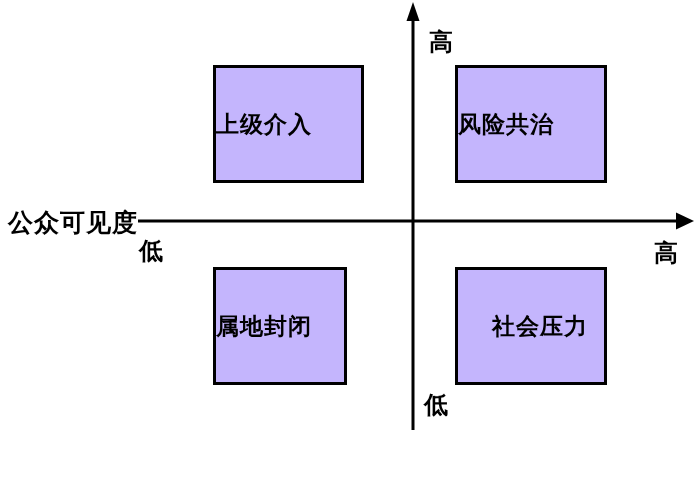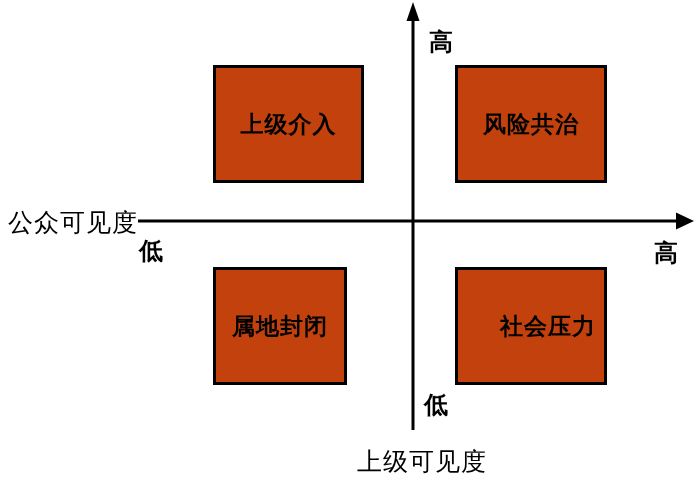--- a/index.html
+++ b/index.html
@@ -20,24 +20,24 @@
     position: absolute;
     left: 0;
     top: 0;
     width: 700px;
     height: 478px;
   }
   .quadrant-box {
     position: absolute;
     box-sizing: border-box;
     border: 3px solid #000000;
-    background: #c2410c;
+    background: #c4b5fd;
     display: flex;
     align-items: center;
-    justify-content: center;
+    justify-content: flex-start;
     font-size: 23px;
     font-weight: bold;
     letter-spacing: 1px;
     white-space: nowrap;
   }
   .box-tl { left: 213px; top: 65px;  width: 151px; height: 118px; }
   .box-tr { left: 455px; top: 65px;  width: 152px; height: 118px; }
   .box-bl { left: 213px; top: 267px; width: 134px; height: 118px; }
   .box-br { left: 455px; top: 267px; width: 152px; height: 118px; padding-left: 34px; }
   .axis-label {
@@ -47,21 +47,21 @@
     line-height: 1;
     white-space: nowrap;
   }
   .lbl-y-high  { left: 429px; top: 30px;  }
   .lbl-y-low   { left: 424px; top: 393px; }
   .lbl-x-low   { left: 139px; top: 239px; }
   .lbl-x-high  { left: 654px; top: 241px; }
   .axis-title {
     position: absolute;
     font-size: 25px;
-    font-weight: normal;
+    font-weight: bold;
     line-height: 1;
     white-space: nowrap;
     letter-spacing: 1px;
   }
   .title-x { left: 8px;   top: 210px; }
   .title-y { left: 357px; top: 449px; }
 </style>
 </head>
 <body>
 
@@ -88,15 +88,14 @@
   <div class="quadrant-box box-br">
     <span>社会压力</span>
   </div>
 
   <div class="axis-label lbl-y-high">高</div>
   <div class="axis-label lbl-y-low">低</div>
   <div class="axis-label lbl-x-low">低</div>
   <div class="axis-label lbl-x-high">高</div>
 
   <div class="axis-title title-x">公众可见度</div>
-  <div class="axis-title title-y">上级可见度</div>
 
 </div>
 
 </body></html>

